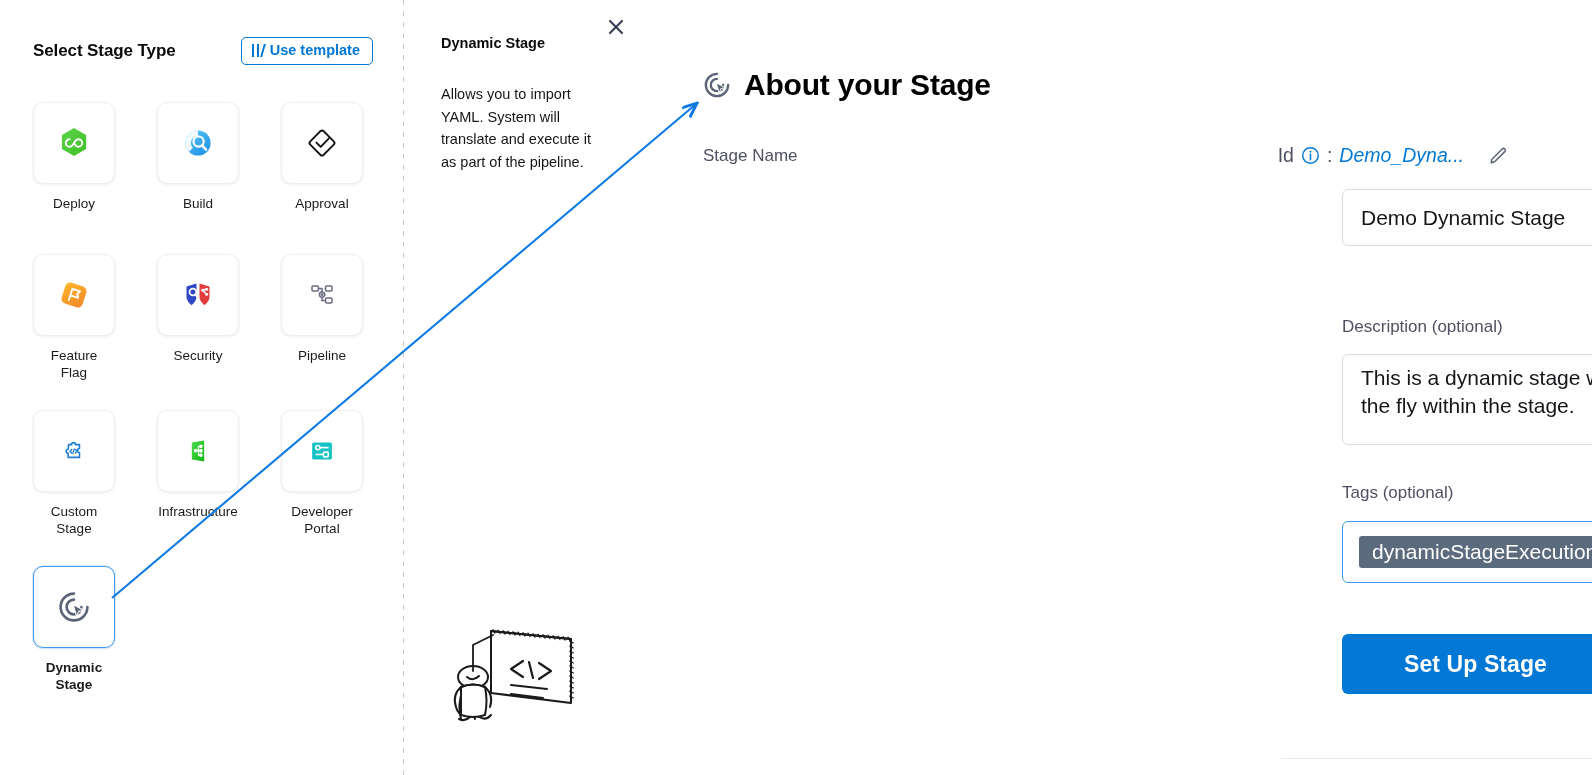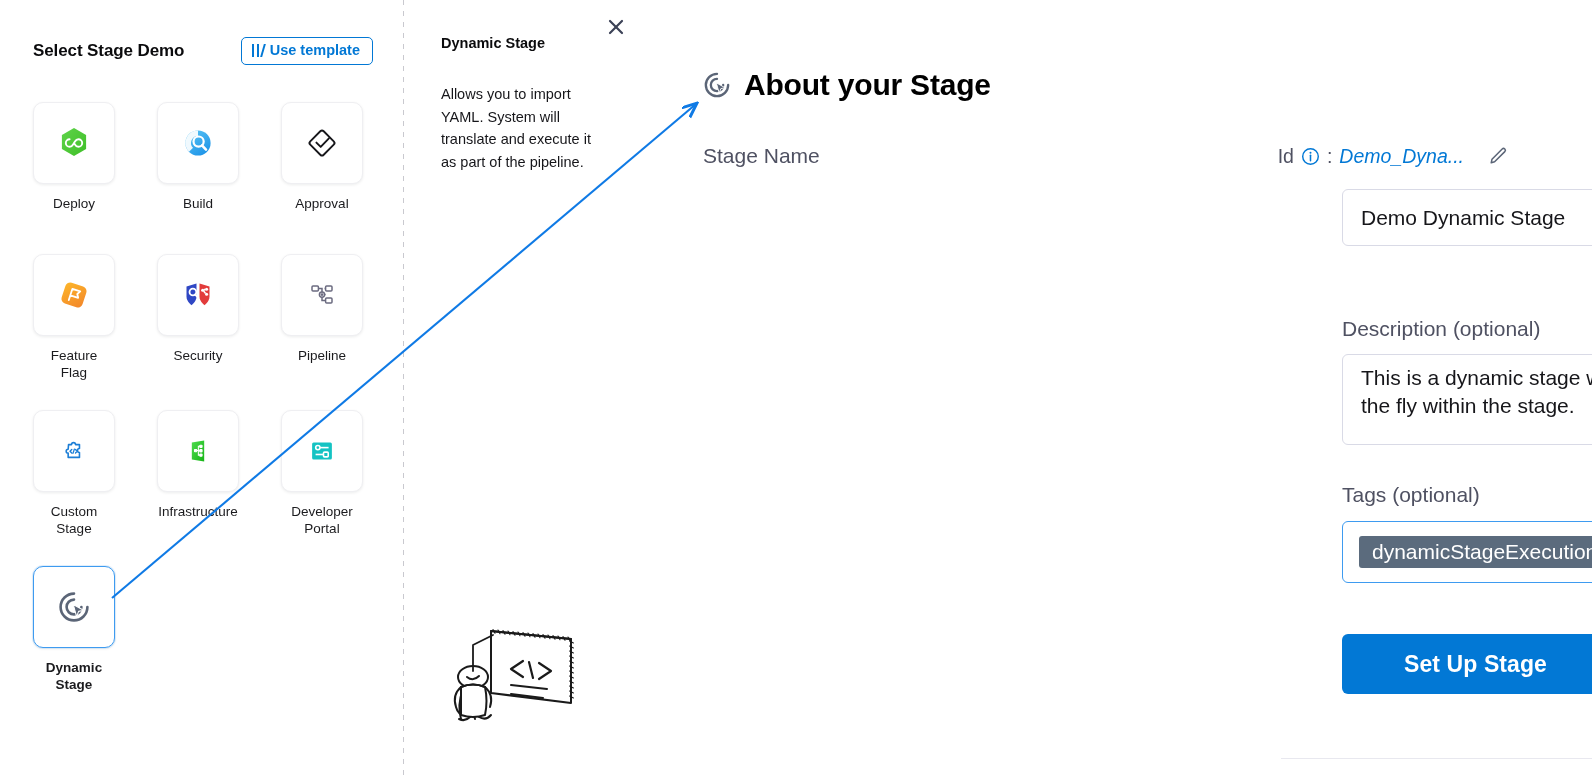--- a/index.html
+++ b/index.html
@@ -96,21 +96,21 @@
 
   #about-header {
     position:absolute; left:63px; top:68px; display:flex; align-items:center; gap:12px;
   }
   #about-title { font-size:30px; font-weight:bold; color:#000; letter-spacing:-0.2px; }
 
   #stage-name-row {
     position:absolute; left:64px; top:144px; width:806px;
     display:flex; align-items:center; justify-content:space-between;
   }
-  .field-label { font-size:21px; color:#4f5162; }
+  .field-label { font-size:17px; color:#4f5162; }
   #id-group { display:flex; align-items:center; gap:7px; }
   #id-text { font-size:19.5px; color:#4f5162; }
   #id-colon { font-size:19.5px; color:#4f5162; }
   #id-value { font-size:19.5px; color:#0278d5;font-style:italic; }
   #edit-pencil { margin-left:16px; cursor:pointer; display:flex; align-items:center; }
 
   #stage-name-input {
     position:absolute; left:703px; top:189px; width:806px; height:57px;
     border:1px solid #d9dae6; border-radius:6px; background:#fff;
     font-family:"Liberation Sans", sans-serif;
@@ -152,21 +152,21 @@
   }
 </style>
 </head>
 <body>
 
 <div id="root">
 
   <div id="left-panel">
 
     <div id="left-header">
-      <div id="select-stage-title">Select Stage Demo</div>
+      <div id="select-stage-title">Select Stage Type</div>
       <div id="use-template-btn">
         <span class="tmpl-icon">
             <i></i>
             <i></i>
             <i></i>
           </span>
         <span>Use template</span>
       </div>
     </div>
 

